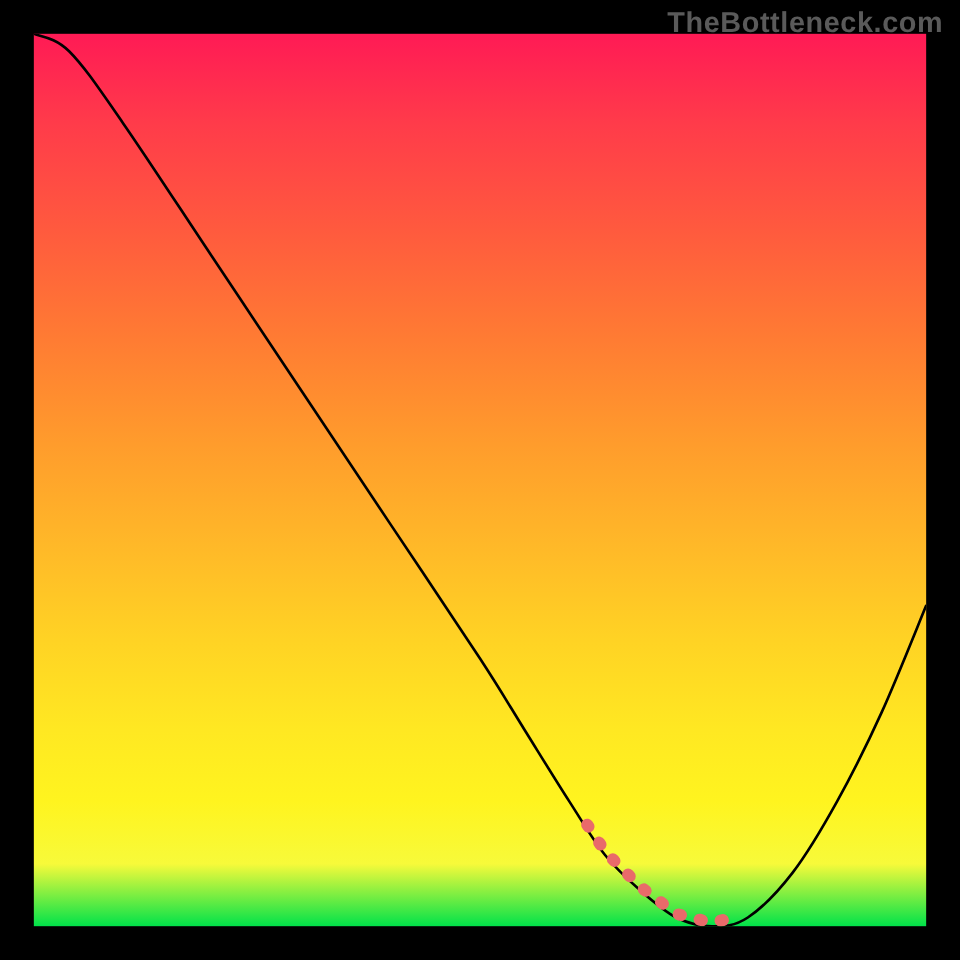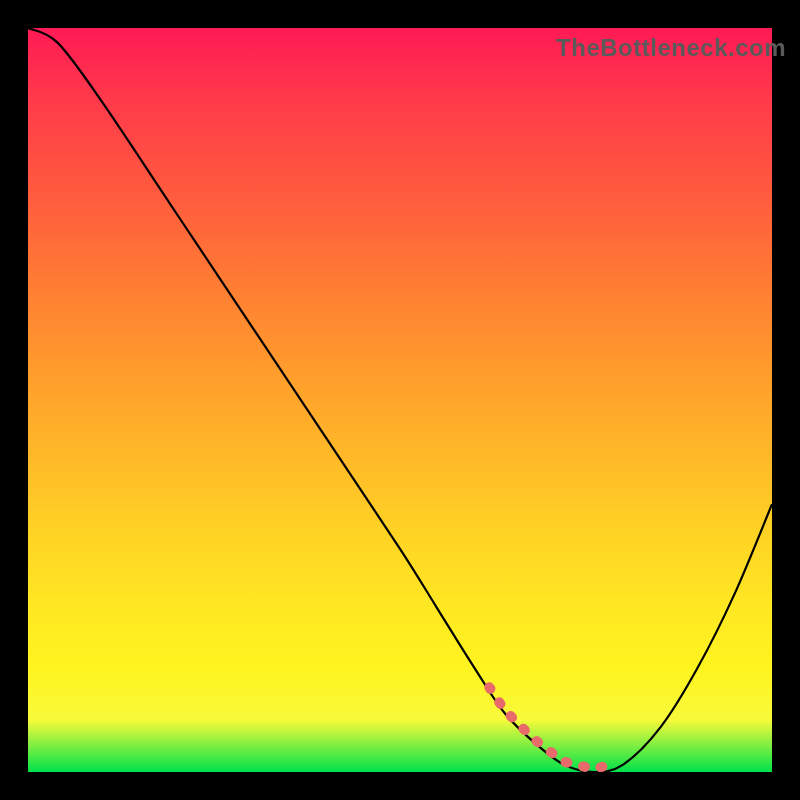--- a/index.html
+++ b/index.html
@@ -19,21 +19,20 @@
   }
   .watermark {
     position: absolute;
     top: 6px;
     right: 14px;
     color: #5a5a5a;
     font-size: 24px;
     font-weight: 600;
     letter-spacing: 0.5px;
     z-index: 10;
-    margin-top: 28px;
   }
   .plot-area {
     position: absolute;
     left: 28px;
     top: 28px;
     width: 744px;
     height: 744px;
     overflow: hidden;
   }
   .gradient {

